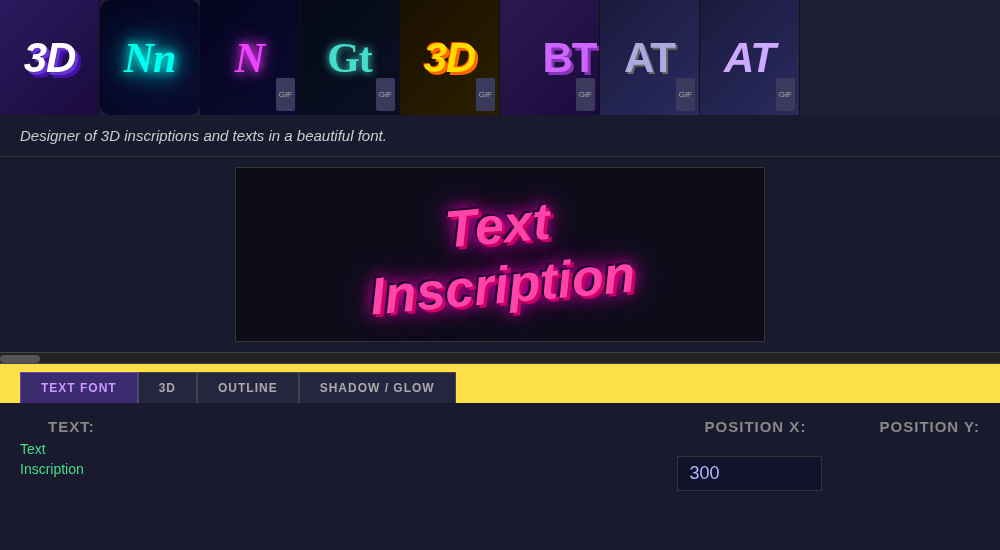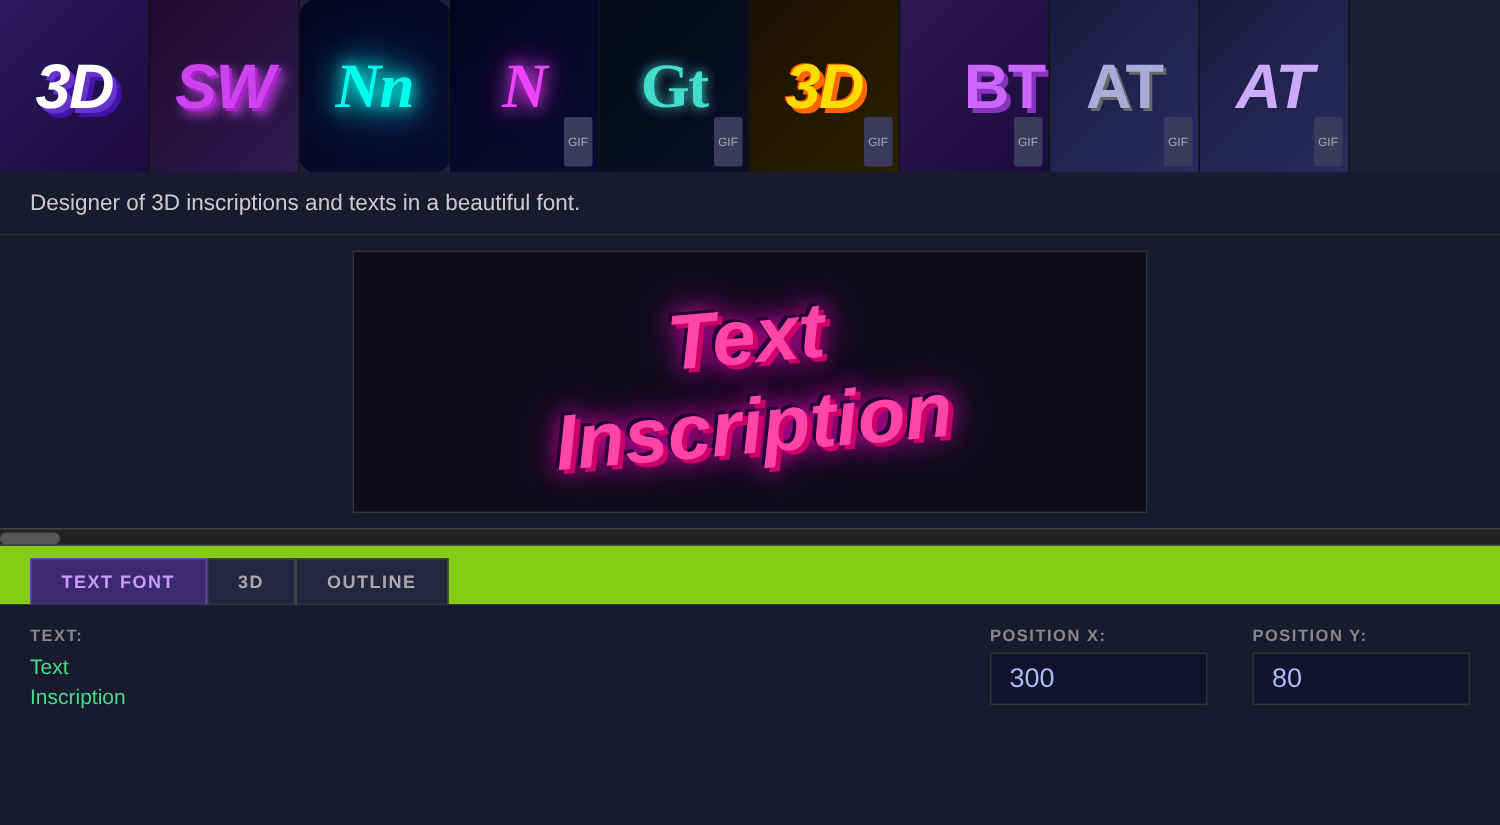--- a/index.html
+++ b/index.html
@@ -70,20 +70,21 @@
     .s10 { background: linear-gradient(135deg, #1a1a3e, #2a2a5e); }
     .s10 .inner { color: #ccaaff; font-style: italic; }
 
     
     .description-bar {
       padding: 12px 20px;
       font-size: 15px;
       color: #ccc;
       background: #1a1a2e;
       border-bottom: 1px solid #333;
+      font-style: italic;
     }
 
     
     .canvas-area {
       display: flex;
       justify-content: center;
       padding: 10px 20px;
       background: #1a1a2e;
     }
     .canvas-wrapper {
@@ -143,21 +144,21 @@
       top: 2px;
       width: 40px;
       height: 8px;
       background: #555;
       border-radius: 4px;
     }
 
     
     .tabs {
       display: flex;
-      background: #84cc16;
+      background: #fde047;
       padding: 8px 20px 0;
       gap: 0;
     }
     .tab {
       padding: 8px 20px;
       font-size: 12px;
       font-weight: bold;
       letter-spacing: 1px;
       cursor: pointer;
       border: 1px solid #444;
@@ -181,37 +182,38 @@
       gap: 40px;
     }
 
     .control-group {
       display: flex;
       flex-direction: column;
       gap: 5px;
     }
 
     .control-label {
-      font-size: 11px;
+      font-size: 15px;
       font-weight: bold;
       color: #888;
       text-transform: uppercase;
       letter-spacing: 1px;
+      margin-left: 28px;
     }
 
     .text-value {
       color: #44dd88;
       font-size: 14px;
       line-height: 1.4;
     }
 
     .number-input-group {
       display: flex;
       flex-direction: column;
-      gap: 5px;
+      gap: 21px;
     }
 
     .number-input {
       background: #12122a;
       border: 1px solid #333;
       color: #aabbff;
       font-size: 18px;
       padding: 6px 12px;
       width: 145px;
       text-align: left;
@@ -223,23 +225,20 @@
       margin-left: auto;
     }
   </style>
 </head>
 <body>
 
 <div class="style-gallery">
 <div class="style-item s1">
       <div class="inner">3D</div>
     </div>
-    <div class="style-item s3">
-      <div class="inner">SW</div>
-    </div>
     <div class="style-item s4">
       <div class="inner">Nn</div>
     </div>
     <div class="style-item s5">
       <div class="inner">N</div>
       <div class="gif-badge">GIF</div>
     </div>
     <div class="style-item s6">
       <div class="inner">Gt</div>
       <div class="gif-badge">GIF</div>
@@ -276,33 +275,33 @@
 </div>
 
 <div class="scroll-strip">
   <div class="scroll-thumb"></div>
 </div>
 
 <div class="tabs">
 <div class="tab active">TEXT FONT</div>
     <div class="tab">3D</div>
     <div class="tab">OUTLINE</div>
+    <div class="tab">SHADOW / GLOW</div>
   </div>
 
 <div class="controls-area">
   <div class="control-group">
     <span class="control-label">TEXT:</span>
     <div class="text-value">
       <div>Text</div>
       <div>Inscription</div>
     </div>
   </div>
   <div class="controls-right">
     <div class="number-input-group">
       <span class="control-label">POSITION X:</span>
       <input class="number-input" type="text" value="300" style="">
     </div>
     <div class="number-input-group">
       <span class="control-label">POSITION Y:</span>
-      <input class="number-input" type="text" value="80" style="">
     </div>
   </div>
 </div>
 
 </body></html>

